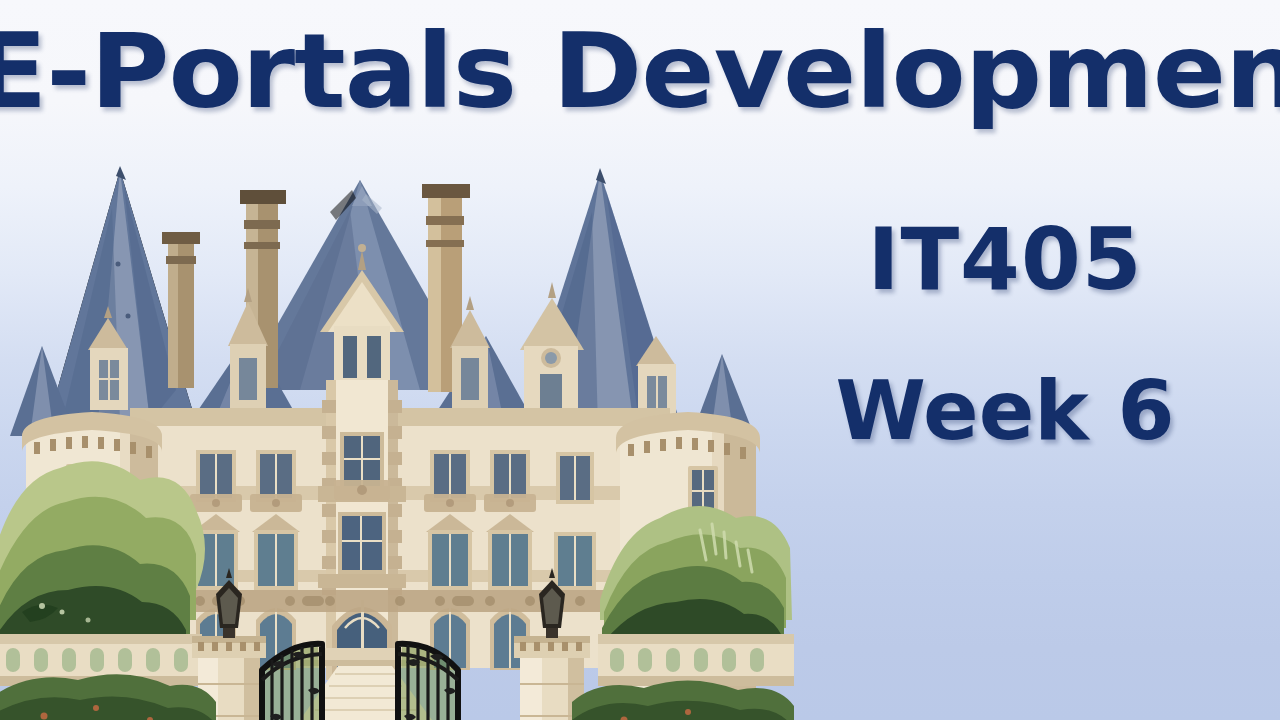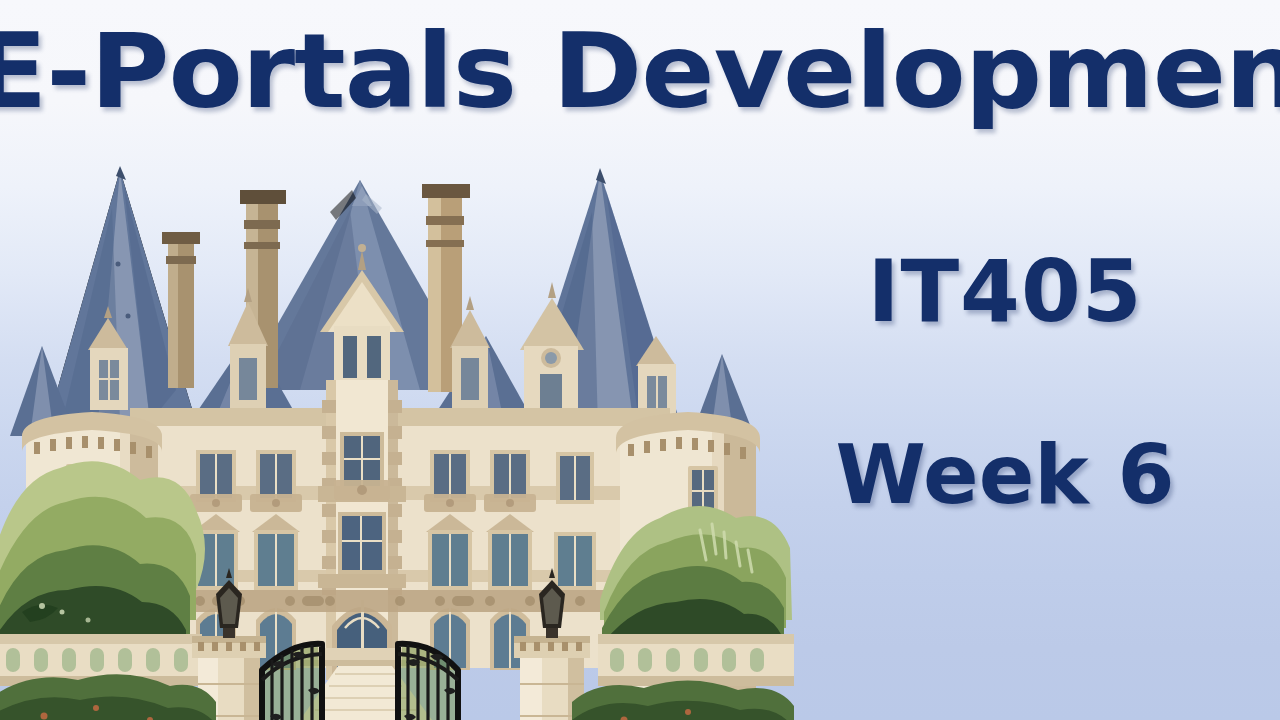--- a/index.html
+++ b/index.html
@@ -48,36 +48,36 @@
     color: #142f6a;
     text-shadow: 3px 4px 4px rgba(40,60,110,0.30);
     transform: scaleX(1.04);
     white-space: nowrap;
   }
 
   
   .right-col {
     position: absolute;
     left: 790px;
-    top: 248px;
+    top: 216px;
     width: 430px;
     text-align: center;
     pointer-events: none;
   }
   #course-code {
     font-family: "DejaVu Sans", sans-serif;
     font-weight: 700;
     font-size: 86px;
     line-height: 1;
     color: #142f6a;
     letter-spacing: 1px;
     text-shadow: 3px 4px 4px rgba(40,60,110,0.32);
   }
   #week-label {
-    margin-top: 100px;
+    margin-top: 68px;
     font-family: "DejaVu Sans", sans-serif;
     font-weight: 700;
     font-size: 82px;
     line-height: 1;
     color: #142f6a;
     letter-spacing: 0px;
     text-shadow: 3px 4px 4px rgba(40,60,110,0.32);
   }
 
   

